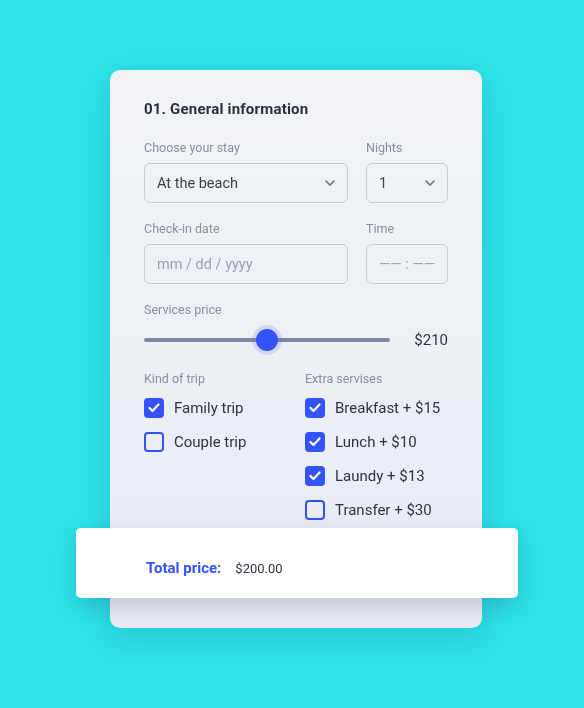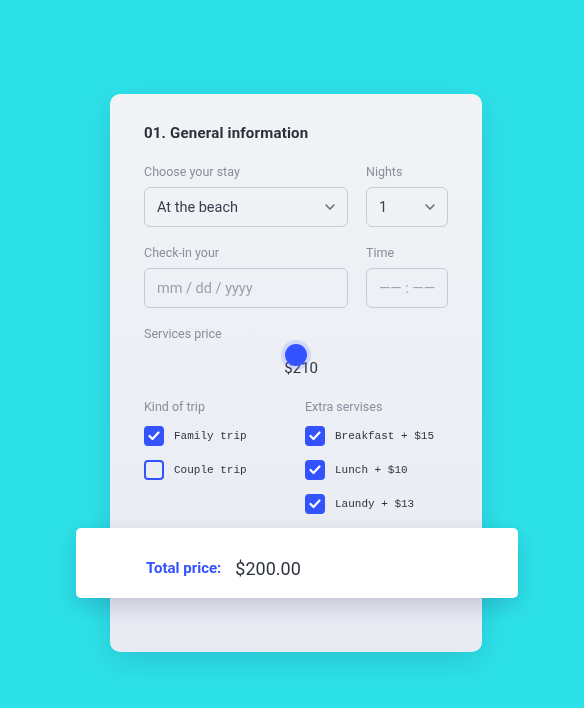--- a/index.html
+++ b/index.html
@@ -19,21 +19,21 @@
   }
   .inner {
     width: 100%; height: 100%;
     border-radius: 10px;
     background: #2de1e8;
     position: relative;
   }
   .card {
     position: absolute;
     left: 104px;
-    top: 88px;
+    top: 64px;
     width: 372px;
     height: 558px;
     background: linear-gradient(180deg, #f1f3f6 0%, #e8ebf3 100%);
     border-radius: 10px;
     padding: 30px 34px 30px 34px;
     box-shadow: 0 10px 30px rgba(0,0,50,.12);
   }
   .section-title {
     font-size: 15px;
     font-weight: 700;
@@ -59,21 +59,21 @@
     border-radius: 6px;
     padding: 4px 12px;
     font-size: 14.5px;
     color: #3a3f4d;
     background: transparent;
     cursor: pointer;
   }
   .input { justify-content: flex-start; color: #9aa0af; cursor: text; }
   .caret { width: 10px; height: 6px; }
   .slider-wrap { margin-top: 4px; margin-bottom: 22px; }
-  .slider-row { display: flex; align-items: center; gap: 4px; margin-top: 14px; flex-direction: column; }
+  .slider-row { display: flex; align-items: center; gap: 14px; margin-top: 14px; }
   .slider-track {
     position: relative;
     flex: 1;
     height: 4px;
     background: #7b8aa0;
     border-radius: 2px;
   }
   .slider-thumb {
     position: absolute;
     top: 50%; transform: translate(-50%, -50%);
@@ -91,37 +91,37 @@
   .chk {
     width: 20px; height: 20px;
     border: 2px solid #3353ff;
     border-radius: 4px;
     display: flex; align-items: center; justify-content: center;
     flex: none;
   }
   .chk.on { background: #3353ff; }
   .chk.on svg { display: block; }
   .chk svg { display: none; }
-  .check-text { font-size: 11px; color: #2e3340; white-space: nowrap; font-family: Liberation Mono, monospace; }
+  .check-text { font-size: 15px; color: #2e3340; white-space: nowrap; }
   .total-card {
     position: absolute;
     left: 70px;
     top: 522px;
     width: 442px;
     height: 70px;
     background: #fff;
     border-radius: 5px;
     box-shadow: 0 8px 22px rgba(20,30,80,.18);
     display: flex;
     align-items: center;
     padding: 10px 30px 0 70px;
     gap: 14px;
   }
   .total-label { color: #3353ff; font-weight: 700; font-size: 15px; }
-  .total-value { color: #2e3340; font-size: 18px; }
+  .total-value { color: #2e3340; font-size: 13px; }
 </style>
 </head>
 <body>
 
 <div class="stage">
   <div class="inner">
 
     <div class="card">
 
       <div class="section-title">01. General information</div>
@@ -142,21 +142,21 @@
             <span>1</span>
             <svg class="caret" viewBox="0 0 10 6">
                 <path d="M1 1l4 4 4-4" fill="none" stroke="#6b7080" stroke-width="1.6" stroke-linecap="round"></path>
               </svg>
           </div>
         </div>
       </div>
 
       <div class="row">
         <div class="field">
-          <div class="field-label">Check-in your</div>
+          <div class="field-label">Check-in date</div>
           <div class="input">
             <span>mm / dd / yyyy</span>
           </div>
         </div>
         <div class="field narrow">
           <div class="field-label">Time</div>
           <div class="input" style="justify-content:center;">
             <span>—— : ——</span>
           </div>
         </div>
@@ -210,20 +210,24 @@
                 <span class="check-text">Lunch + $10</span>
               </div>
               <div class="check-item">
                 <div class="chk on">
                   <svg width="12" height="10" viewBox="0 0 12 10">
                     <path d="M1.5 5l3 3 6-6.5" fill="none" stroke="#fff" stroke-width="2.2" stroke-linecap="round" stroke-linejoin="round"></path>
                   </svg>
                 </div>
                 <span class="check-text">Laundy + $13</span>
               </div>
+              <div class="check-item">
+                <div class="chk"></div>
+                <span class="check-text">Transfer + $30</span>
+              </div>
             </div>
         </div>
       </div>
 
     </div>
 
     <div class="total-card">
       <span class="total-label">Total price:</span>
       <span class="total-value">$200.00</span>
     </div>

